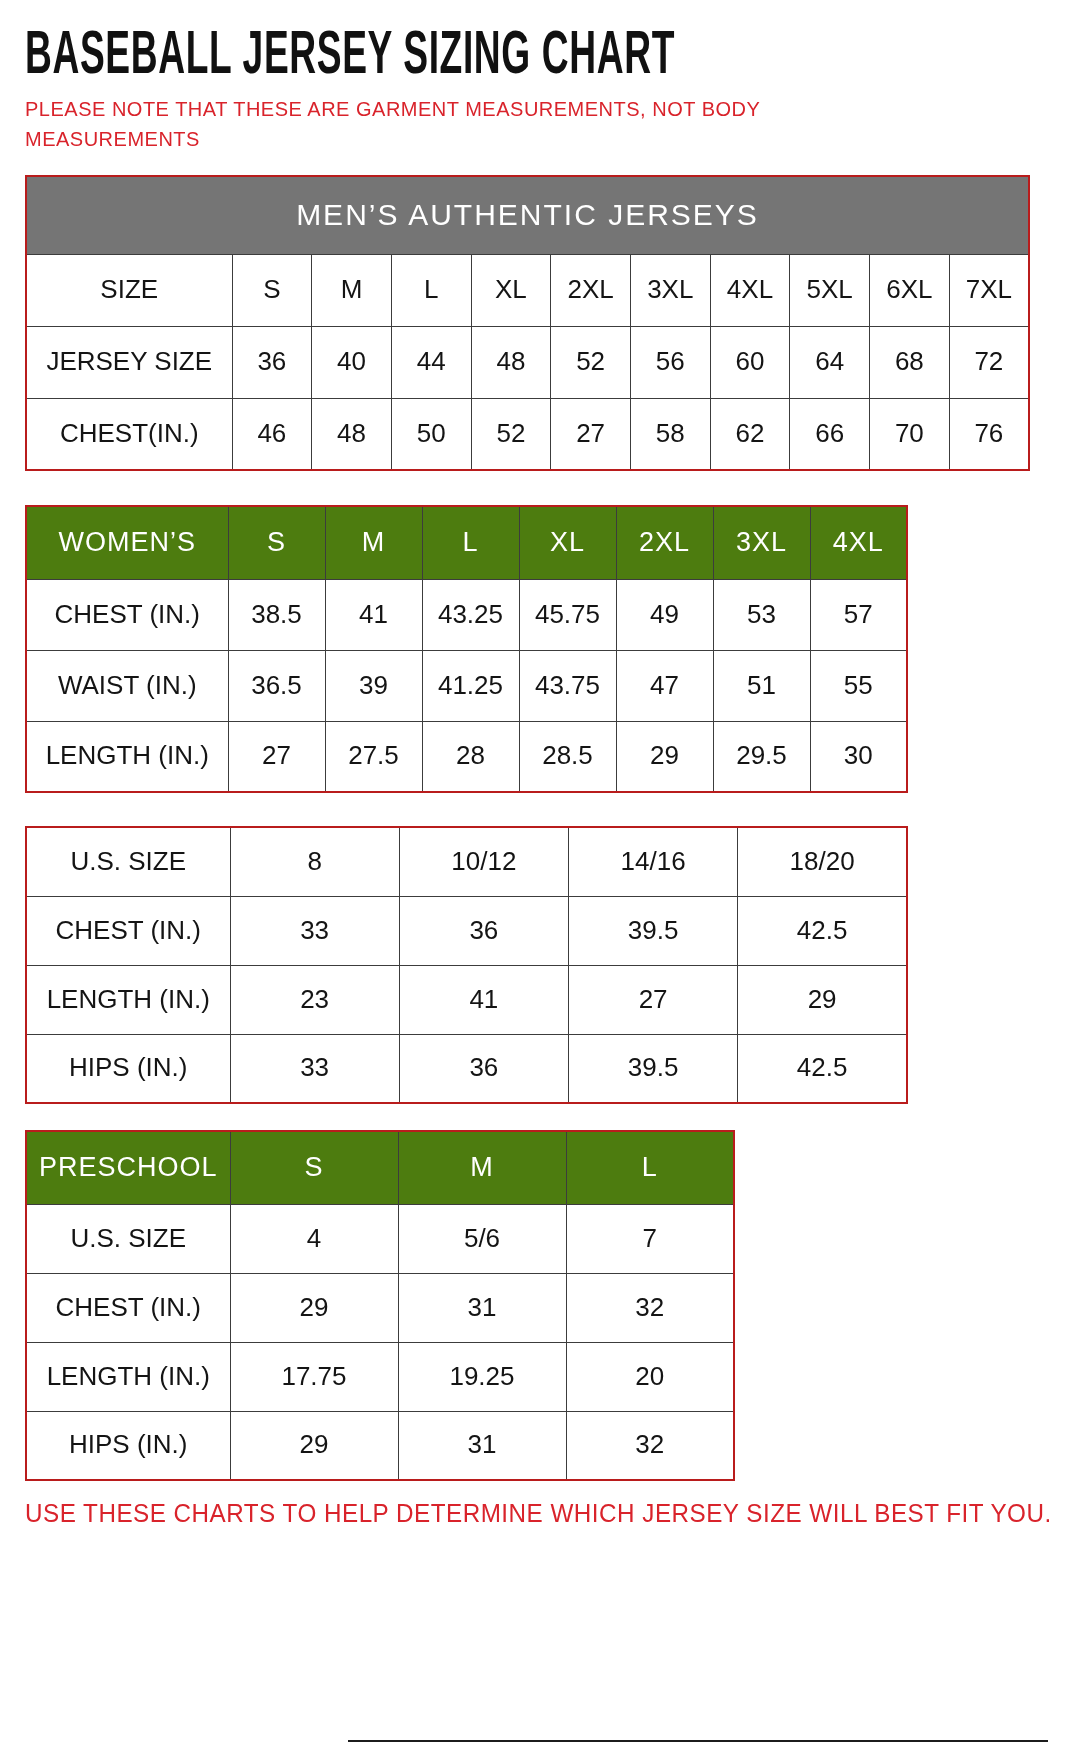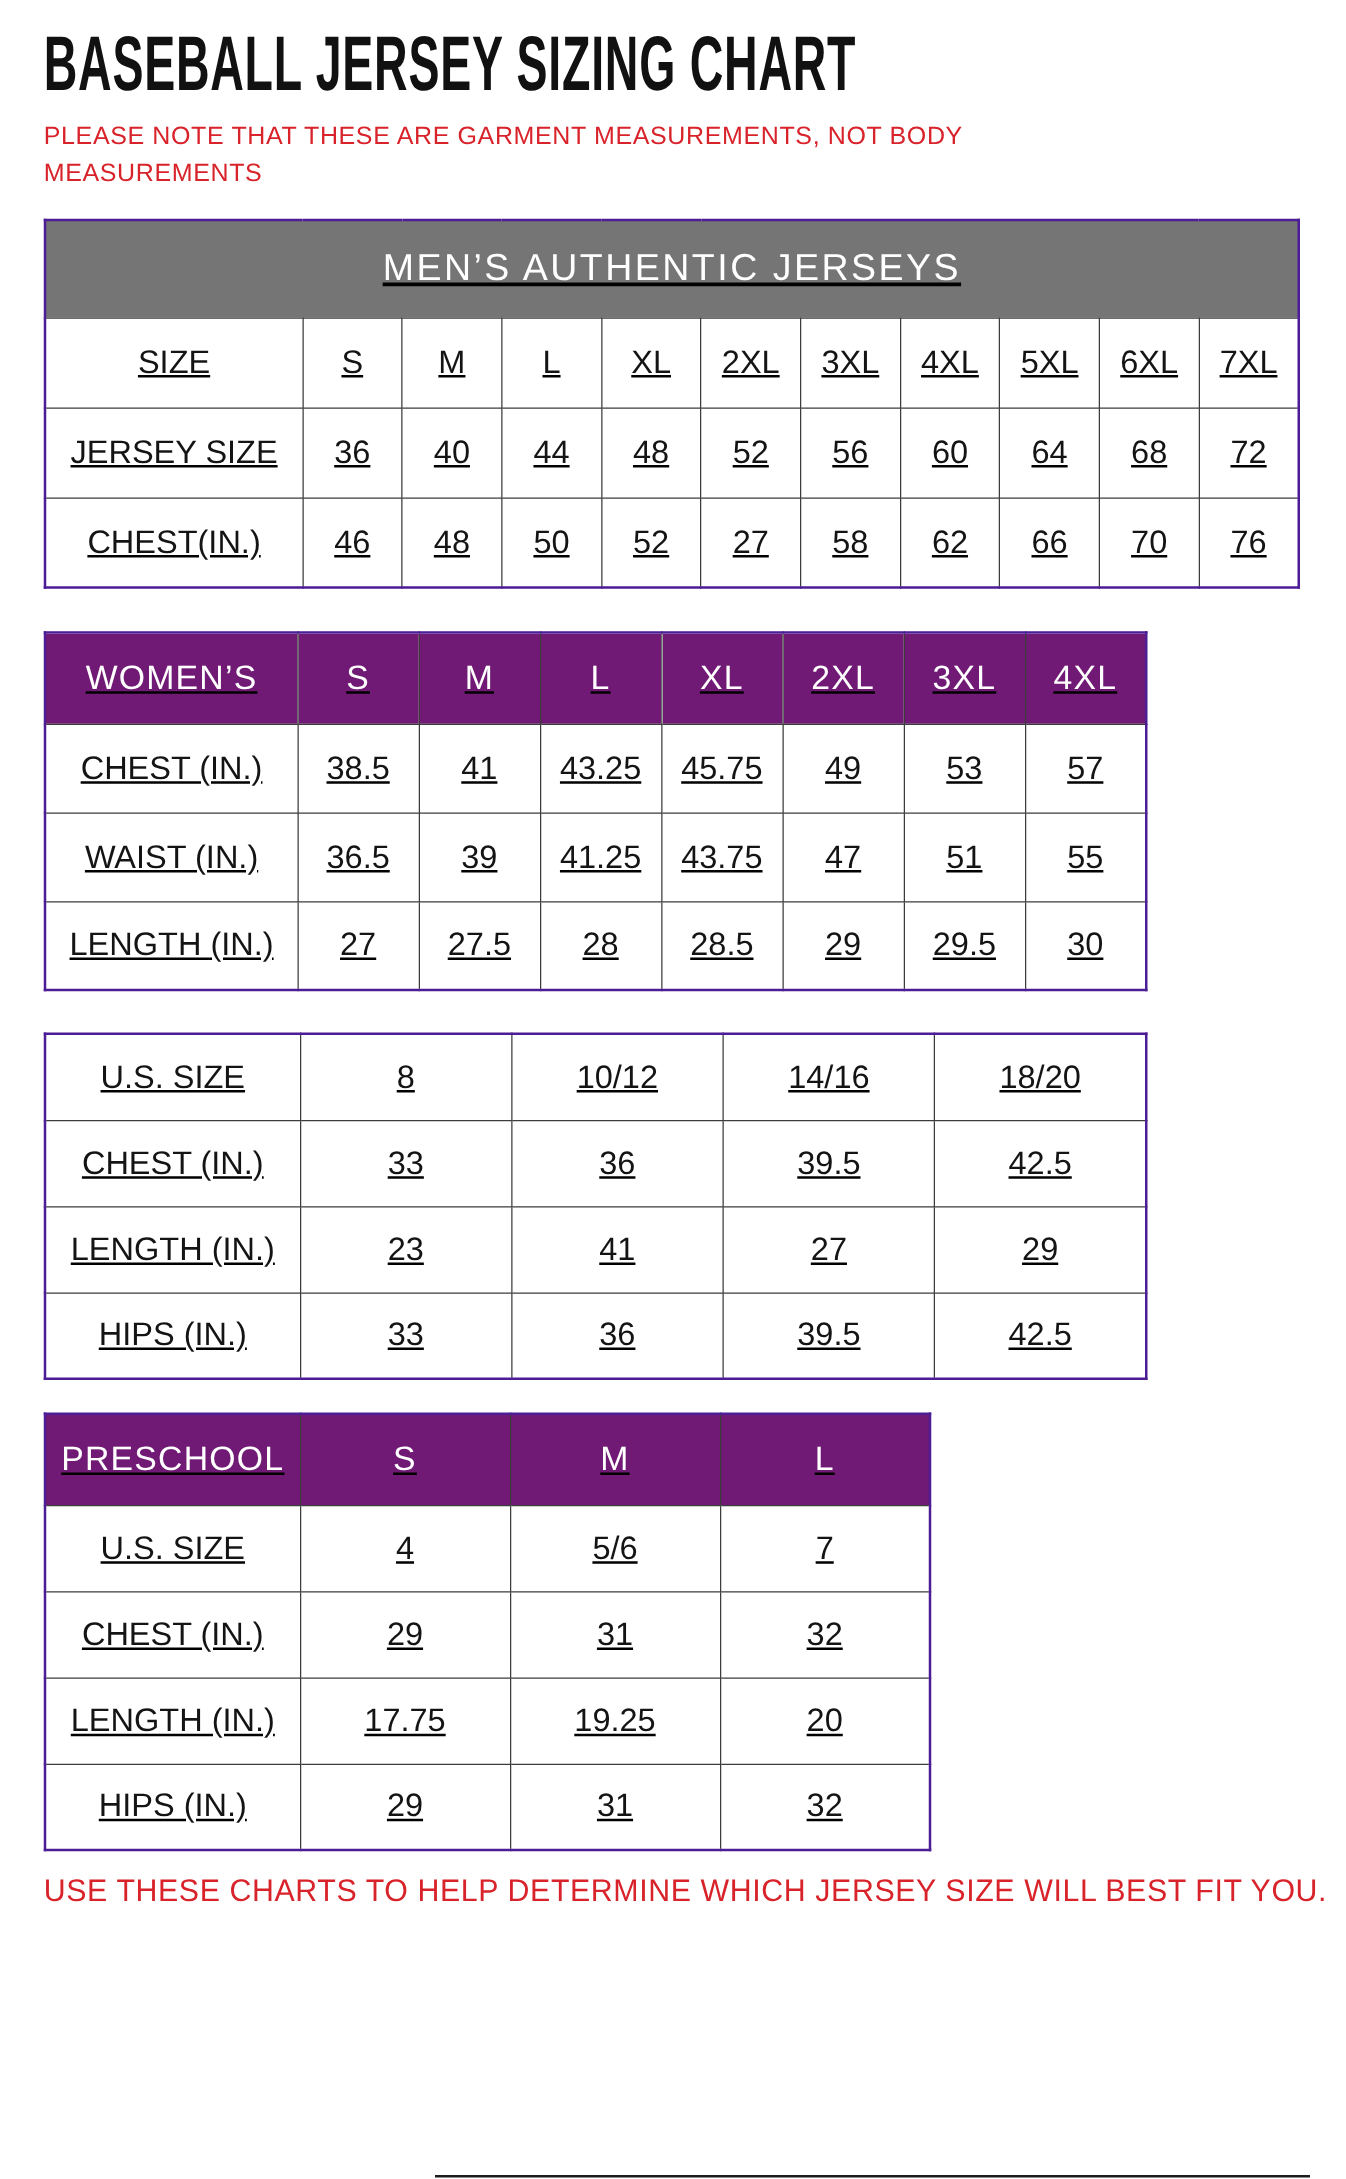--- a/index.html
+++ b/index.html
@@ -4,21 +4,21 @@
 <style>
   html, body { margin: 0; padding: 0; background: #ffffff; }
   .page {
     position: relative;
     width: 1077px;
     height: 1743px;
     background: #ffffff;
     font-family: "Liberation Sans", sans-serif;
     overflow: hidden;
   }
-  .content { padding: 24px 0 0 35px; }
+  .content { padding: 24px 0 0 25px; }
 
   h1.title {
     margin: 0;
     height: 56px;
     line-height: 56px;
     font-size: 62px;
     font-weight: bold;
     color: #111111;
     white-space: nowrap;
   }
@@ -34,41 +34,40 @@
     width: 900px;
     font-size: 20px;
     line-height: 30px;
     color: #d9232b;
     letter-spacing: 0.5px;
   }
 
   table.chart {
     border-collapse: collapse;
     table-layout: fixed;
-    border: 2px solid #4c1d95;
-    text-decoration: underline;
+    border: 2px solid #b91c1c;
   }
   table.chart td {
     border: 1px solid #3c3c3c;
     text-align: center;
     vertical-align: middle;
     font-size: 26px;
     line-height: 1.15;
     color: #141414;
     padding: 0 2px;
     overflow: hidden;
   }
   table.chart td.banner-cell {
     background: #757575;
     color: #ffffff;
     font-size: 30px;
     letter-spacing: 2px;
   }
   table.chart td.hdr-cell {
-    background: #701a75;
+    background: #4d7c0f;
     color: #ffffff;
     font-size: 27px;
     letter-spacing: 1px;
   }
 
   
   .t-mens { width: 1005px; margin-top: 21px; }
   .t-mens col.c-lbl { width: 206px; }
   .t-mens tr { height: 72px; }
   .t-mens tr.banner-row { height: 78px; }

